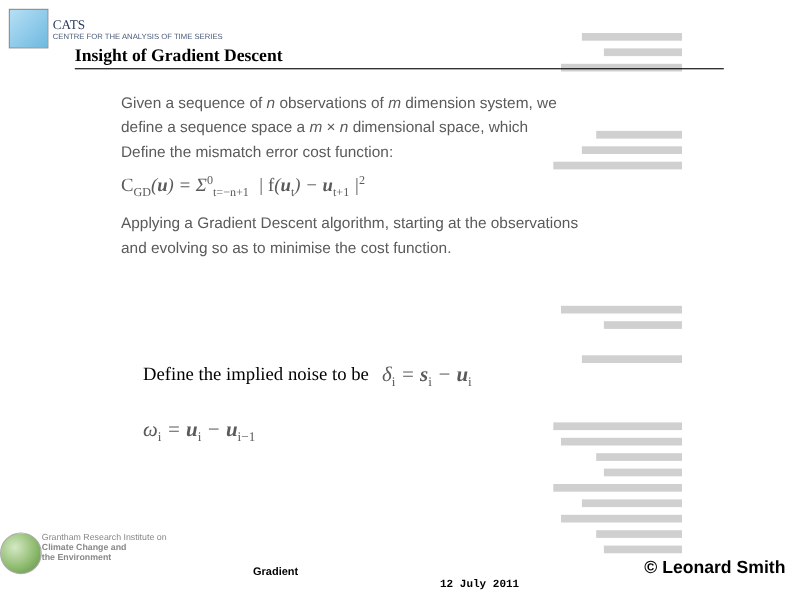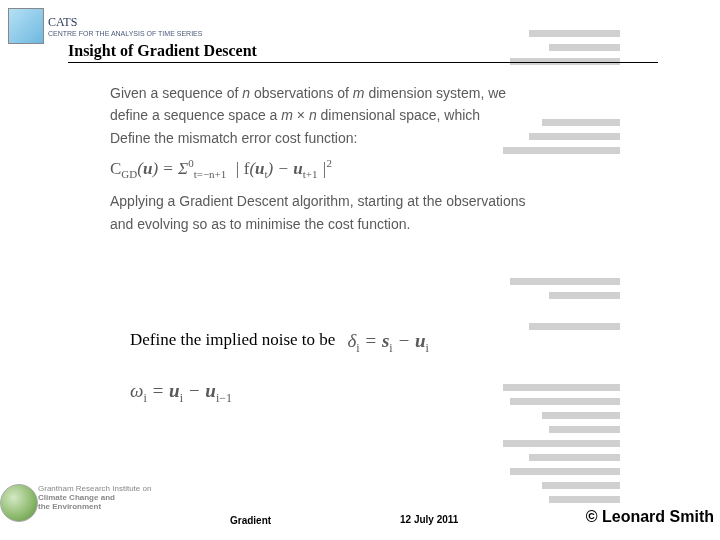--- a/index.html
+++ b/index.html
@@ -151,23 +151,23 @@
     bottom: 14px;
     left: 230px;
     font-family: Verdana, Arial, sans-serif;
     font-size: 10px;
     font-weight: bold;
     color: #000;
     z-index: 2;
   }
   .footer-date {
     position: absolute;
-    bottom: 15px;
+    bottom: 2px;
     left: 400px;
-    font-family: Liberation Sans, sans-serif;
+    font-family: Liberation Mono, monospace;
     font-size: 10px;
     font-weight: bold;
     color: #000;
     z-index: 2;
   }
   .footer-right {
     position: absolute;
     bottom: 14px;
     right: 6px;
     font-family: Verdana, Arial, sans-serif;

